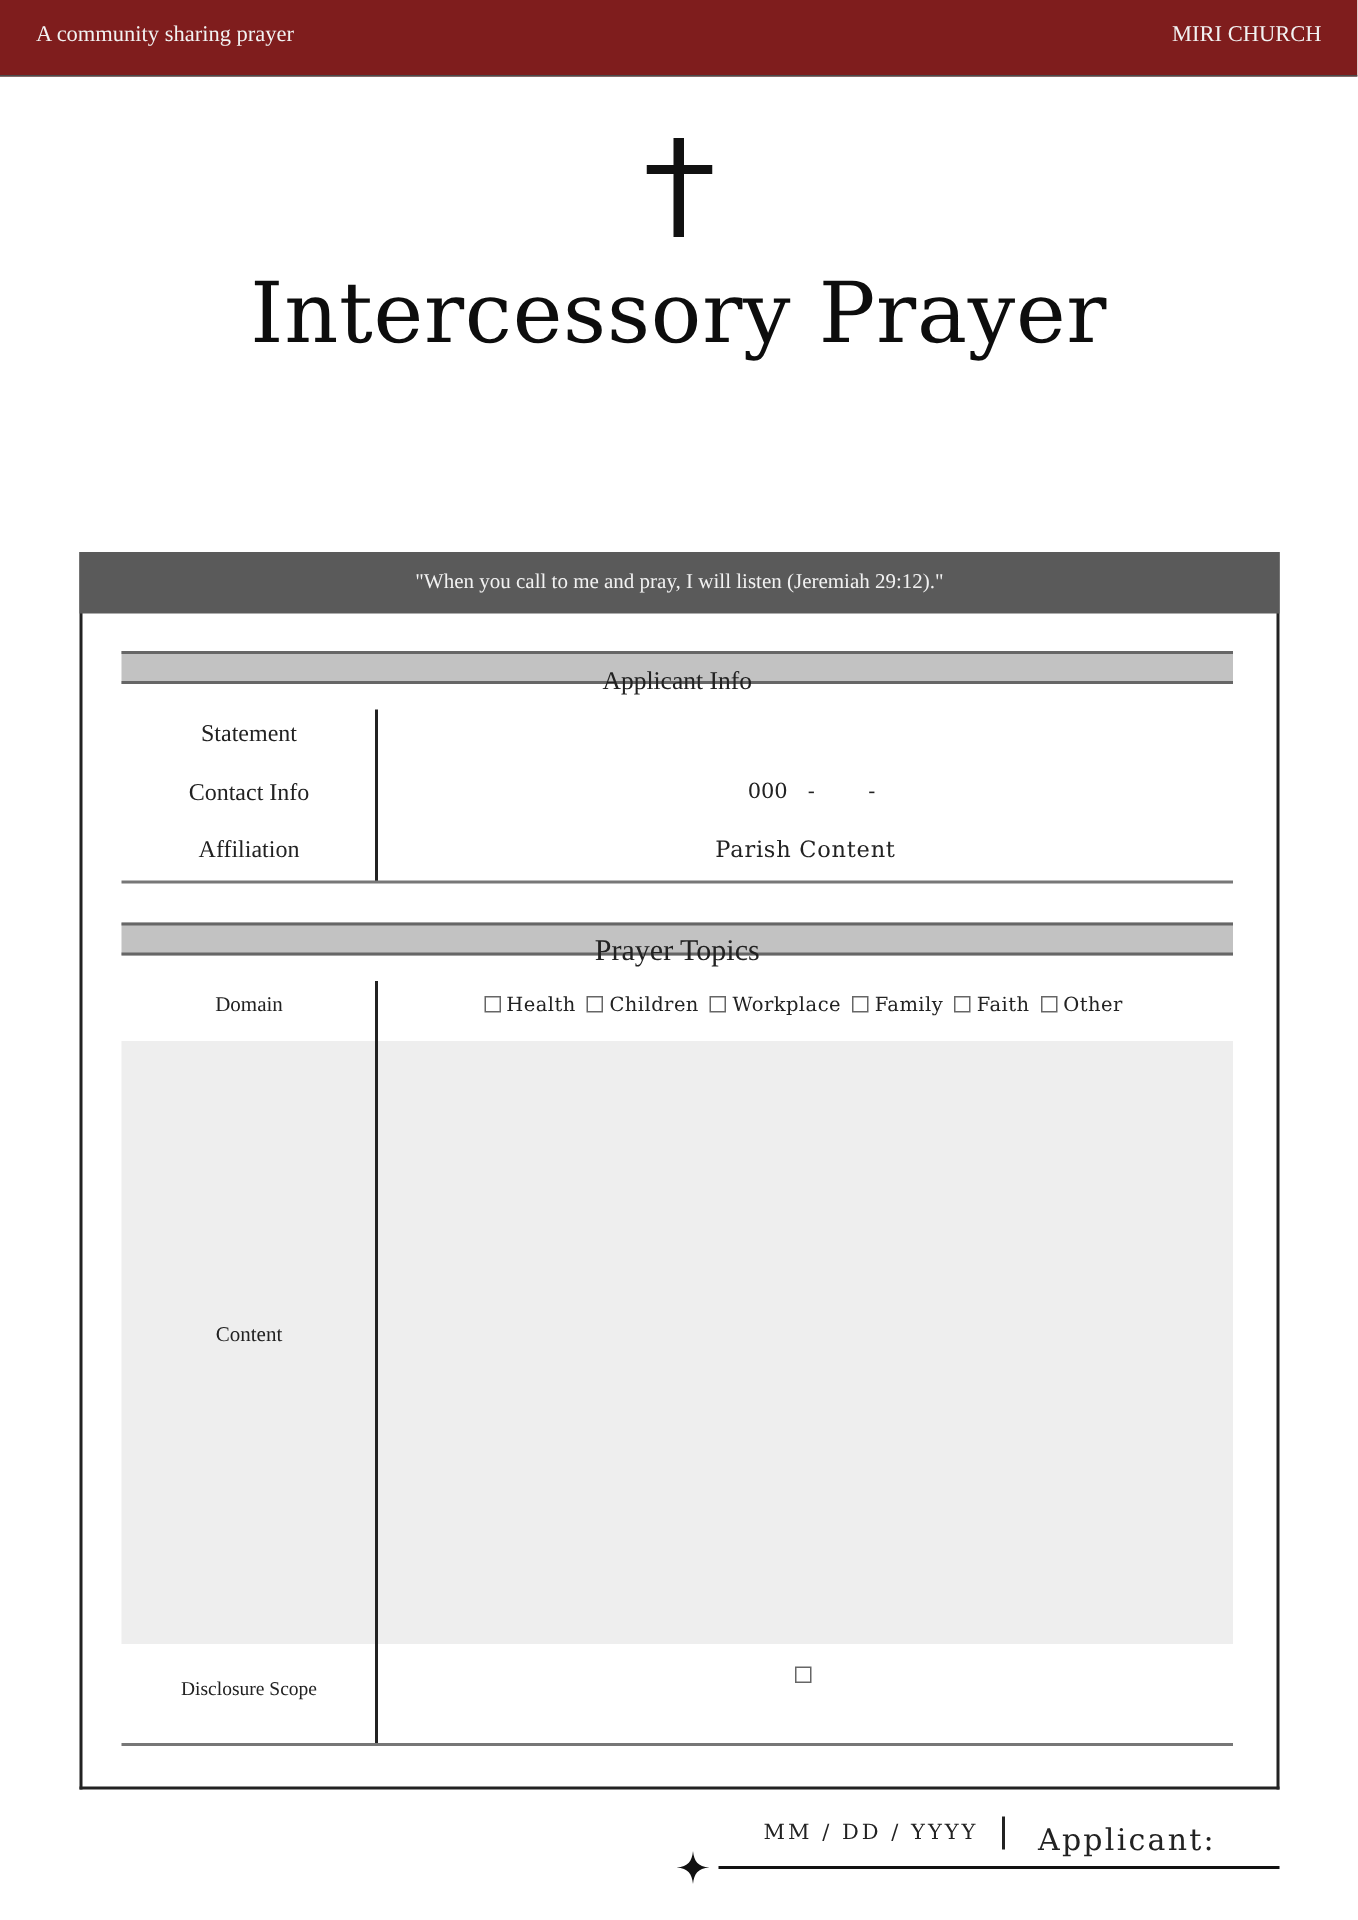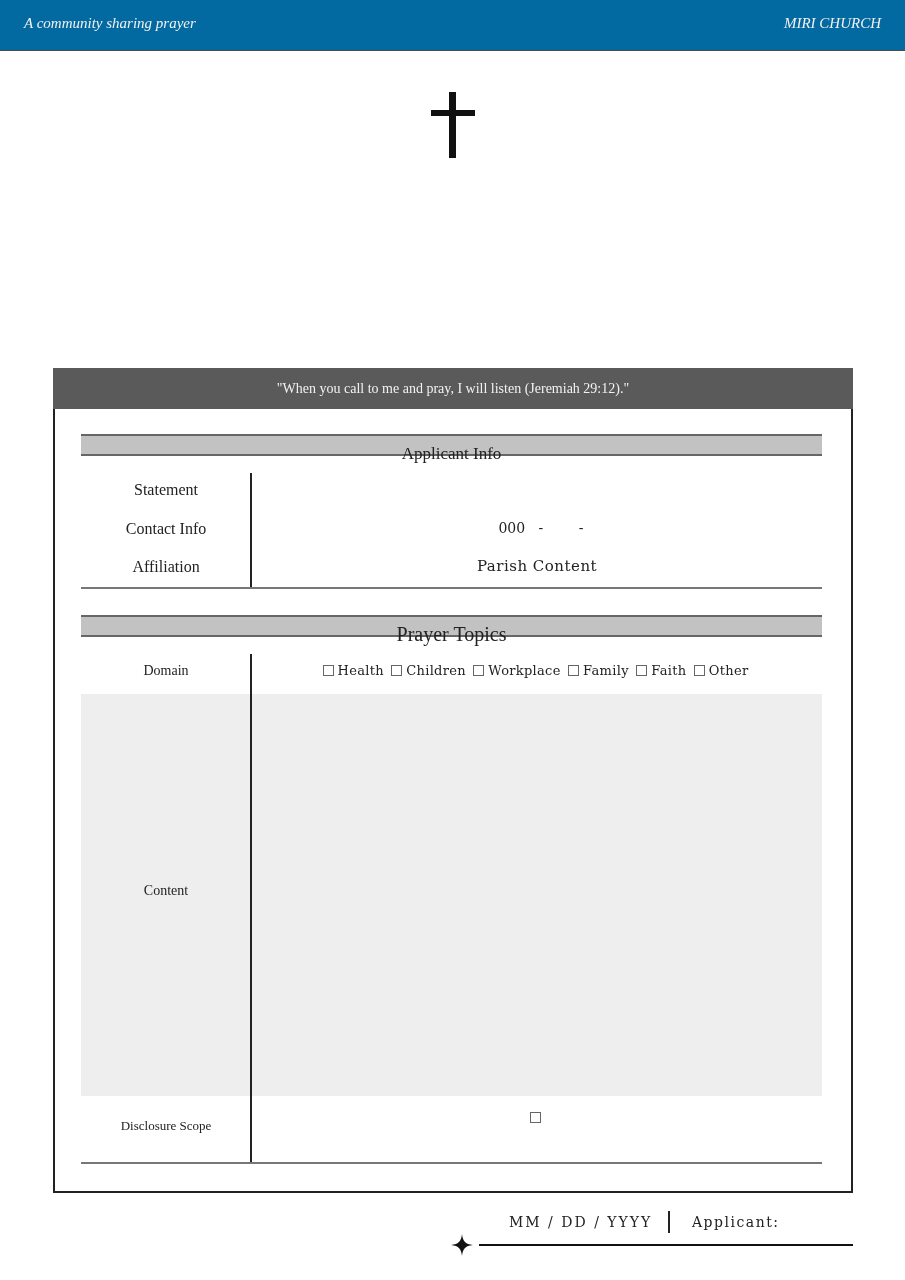--- a/index.html
+++ b/index.html
@@ -1,22 +1,22 @@
 <!DOCTYPE html>
 <html><head>
   <meta charset="utf-8">
   <style>
     * { box-sizing: border-box; margin: 0; padding: 0; }
     html, body { width: 905px; height: 1280px; background: #ffffff; overflow: hidden; }
     body { position: relative; font-family: "DejaVu Serif", serif; color: #111; }
 
     .topbar {
       position: absolute; left: 0; top: 0; width: 905px; height: 51px;
-      background: #0369a1; border-bottom: 1px solid #4a4a4a;
-      color: #f2f2f2; font-family: "Liberation Serif", serif; font-size: 15px; font-style: italic;
+      background: #7f1d1d; border-bottom: 1px solid #4a4a4a;
+      color: #f2f2f2; font-family: "Liberation Serif", serif; font-size: 15px;
     }
     .topbar .tagline { position: absolute; left: 24px; top: 15px; }
     .topbar .church { position: absolute; right: 24px; top: 15px; }
 
     .cross {
       position: absolute; left: 0; width: 905px; top: 92px; text-align: center;
       font-family: "DejaVu Serif", serif; font-size: 74px; line-height: 1; font-weight: bold;
     }
     .cross svg { display: inline-block; }
 
@@ -71,41 +71,42 @@
     .signature {
       position: absolute; left: 0; top: 1210px; width: 721px; height: 60px;
     }
     .sig-date {
       position: absolute; left: 509px; top: 4px; font-family: "DejaVu Serif", serif;
       font-size: 14px; letter-spacing: 2px; color: #222;
     }
     .sig-divider { position: absolute; left: 668px; top: 1px; width: 2px; height: 22px; background: #222; }
     .sig-applicant {
       position: absolute; left: 692px; top: 4px; font-family: "DejaVu Serif", serif;
-      font-size: 14px; letter-spacing: 1.5px; color: #222;
+      font-size: 20px; letter-spacing: 1.5px; color: #222;
     }
     .sig-line { position: absolute; left: 479px; top: 34px; width: 374px; height: 2px; background: #111; }
     .sparkle { position: absolute; left: 451px; top: 24px; width: 22px; height: 22px; }
   </style>
 </head>
 <body>
 
 <div class="topbar">
   <span class="tagline">A community sharing prayer</span>
   <span class="church">MIRI CHURCH</span>
 </div>
 
 <div class="cross">
   <svg width="44" height="66" viewBox="0 0 44 66">
     <rect x="18" y="0" width="7" height="66" fill="#111"></rect>
     <rect x="0" y="18" width="44" height="6" fill="#111"></rect>
   </svg>
 </div>
 
 <div class="title">
+  <div>Intercessory Prayer</div>
 </div>
 
 <div class="frame"></div>
 <div class="verse">"When you call to me and pray, I will listen (Jeremiah 29:12)."</div>
 
 <div class="section-head applicant">Applicant Info</div>
 <div class="vline" style="left:250px; top:473px; height:115px;"></div>
 
 <div class="label big" style="top:481px;">Statement</div>
 <div class="value" style="top:477px; height:30px; font-size:15px;"></div>

